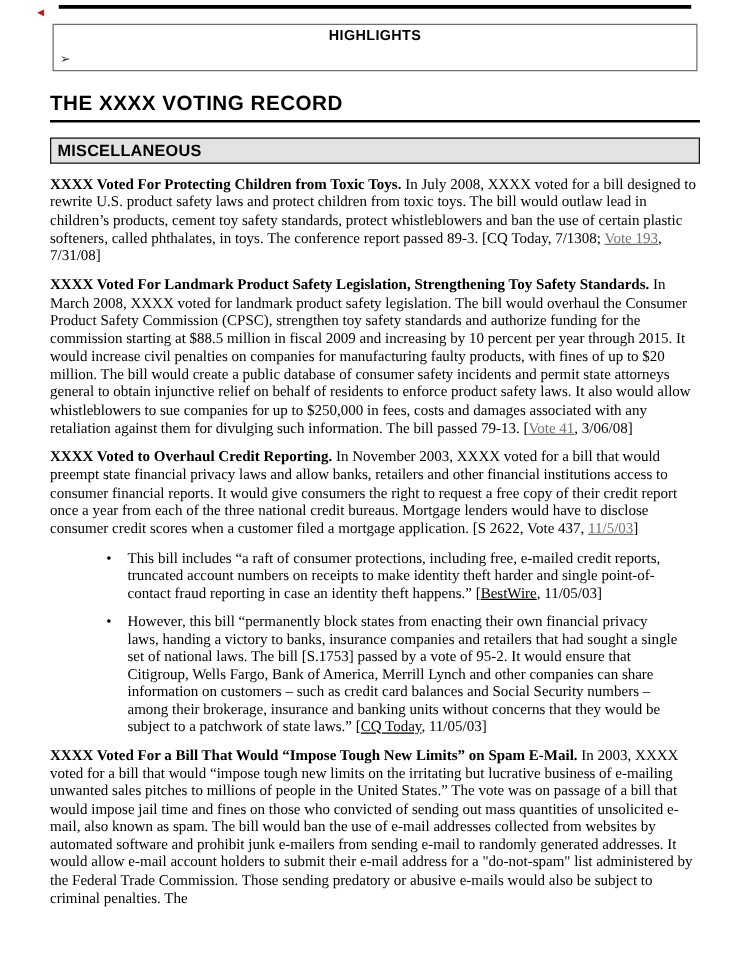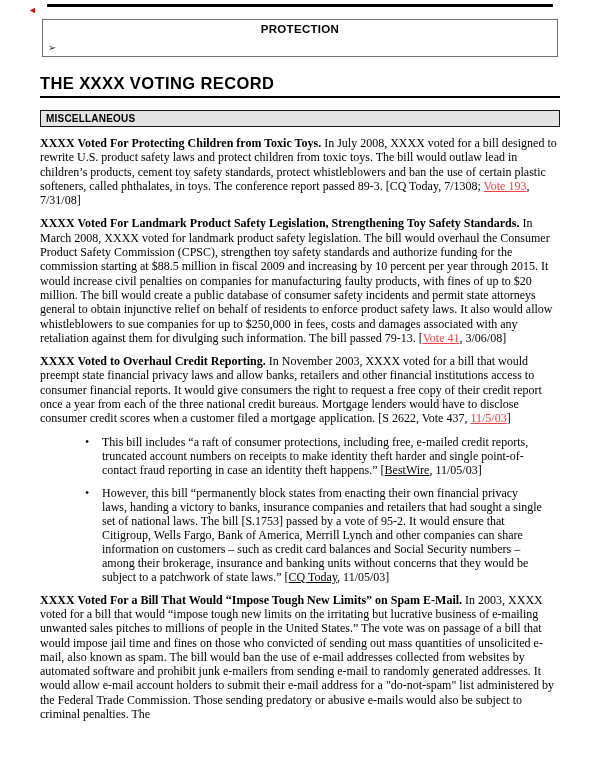--- a/index.html
+++ b/index.html
@@ -8,46 +8,46 @@
   .content{padding:0 40px;}
   .annot{position:absolute;left:28px;top:6px;font-size:9px;color:#cc1111;line-height:1;}
   .doc-title{margin:42px 0 0 0;text-align:center;
              font-family:"Liberation Sans",sans-serif;font-weight:bold;
              font-size:21px;letter-spacing:.2px;}
   .title-rule{height:3px;background:#000;margin:4px 7px 0 7px;}
   .highlights-box{margin:12px 2px 0 2px;border:1px solid #6f6f6f;height:36px;position:relative;}
   .hl-label{text-align:center;font-family:"Liberation Sans",sans-serif;font-weight:bold;
             font-size:11.5px;letter-spacing:.3px;padding-top:3px;}
   .hl-bullet{position:absolute;left:5px;bottom:3px;font-size:10px;color:#333;}
-  .vr-heading{margin:17px 0 12px 0;font-family:"Liberation Sans",sans-serif;font-weight:bold;
+  .vr-heading{margin:17px 0 0 0;font-family:"Liberation Sans",sans-serif;font-weight:bold;
               font-size:16.5px;letter-spacing:.4px;border-bottom:2.5px solid #000;
               padding-bottom:3px;}
-  .section-bar{background:#e3e3e3;border:1.5px solid #151515;
-               font-family:"Liberation Sans",sans-serif;font-weight:bold;font-size:10px;
+  .section-bar{margin-top:12px;background:#e3e3e3;border:1.5px solid #151515;
+               font-family:"Liberation Sans",sans-serif;font-weight:bold;font-size:13px;
                letter-spacing:.2px;padding:2px 4px 2px 5px;}
   .para{font-size:12px;line-height:14.3px;margin:9px 0 0 0;text-align:left;}
   .bullet-item{font-size:12px;line-height:14px;margin:9px 16px 0 62px;position:relative;}
   .bullet-marker{position:absolute;left:-17px;top:0;font-size:12px;}
   .bold{font-weight:bold;font-family:Liberation Serif, serif;}
   .und{text-decoration:underline;}
-  .lnk{color:#ef4444;text-decoration:underline;cursor:pointer;}
+  .lnk{color:#737373;text-decoration:underline;cursor:pointer;}
   .page-number{position:absolute;left:0;right:0;top:731px;text-align:center;
                font-size:12px;margin-top:48px;}
 </style>
 </head>
 <body>
 
 <div class="sheet">
   <span class="annot">◄</span>
 
   <div class="content">
     <div class="title-rule"></div>
 
     <div class="highlights-box">
-      <div class="hl-label">PROTECTION</div>
+      <div class="hl-label">HIGHLIGHTS</div>
       <span class="hl-bullet">➢</span>
     </div>
 
     <h2 class="vr-heading">THE XXXX VOTING RECORD</h2>
 
     <div class="section-bar">MISCELLANEOUS</div>
 
     <div id="paragraphs">
         <div class="para"><span class="bold">XXXX Voted For Protecting Children from Toxic Toys.</span><span class="plain"> In July 2008, XXXX voted for a bill designed to rewrite U.S. product safety laws and protect children from toxic toys. The bill would outlaw lead in children’s products, cement toy safety standards, protect whistleblowers and ban the use of certain plastic softeners, called phthalates, in toys. The conference report passed 89-3.  [CQ Today, 7/1308; </span><a class="lnk">Vote 193</a><span class="plain">, 7/31/08]</span></div>
         <div class="para"><span class="bold">XXXX Voted For Landmark Product Safety Legislation, Strengthening Toy Safety Standards.</span><span class="plain"> In March 2008, XXXX voted for landmark product safety legislation. The bill would overhaul the Consumer Product Safety Commission (CPSC), strengthen toy safety standards and authorize funding for the commission starting at $88.5 million in fiscal 2009 and increasing by 10 percent per year through 2015. It would increase civil penalties on companies for manufacturing faulty products, with fines of up to $20 million. The bill would create a public database of consumer safety incidents and permit state attorneys general to obtain injunctive relief on behalf of residents to enforce product safety laws. It also would allow whistleblowers to sue companies for up to $250,000 in fees, costs and damages associated with any retaliation against them for divulging such information. The bill passed 79-13. [</span><a class="lnk">Vote 41</a><span class="plain">, 3/06/08]</span></div>

